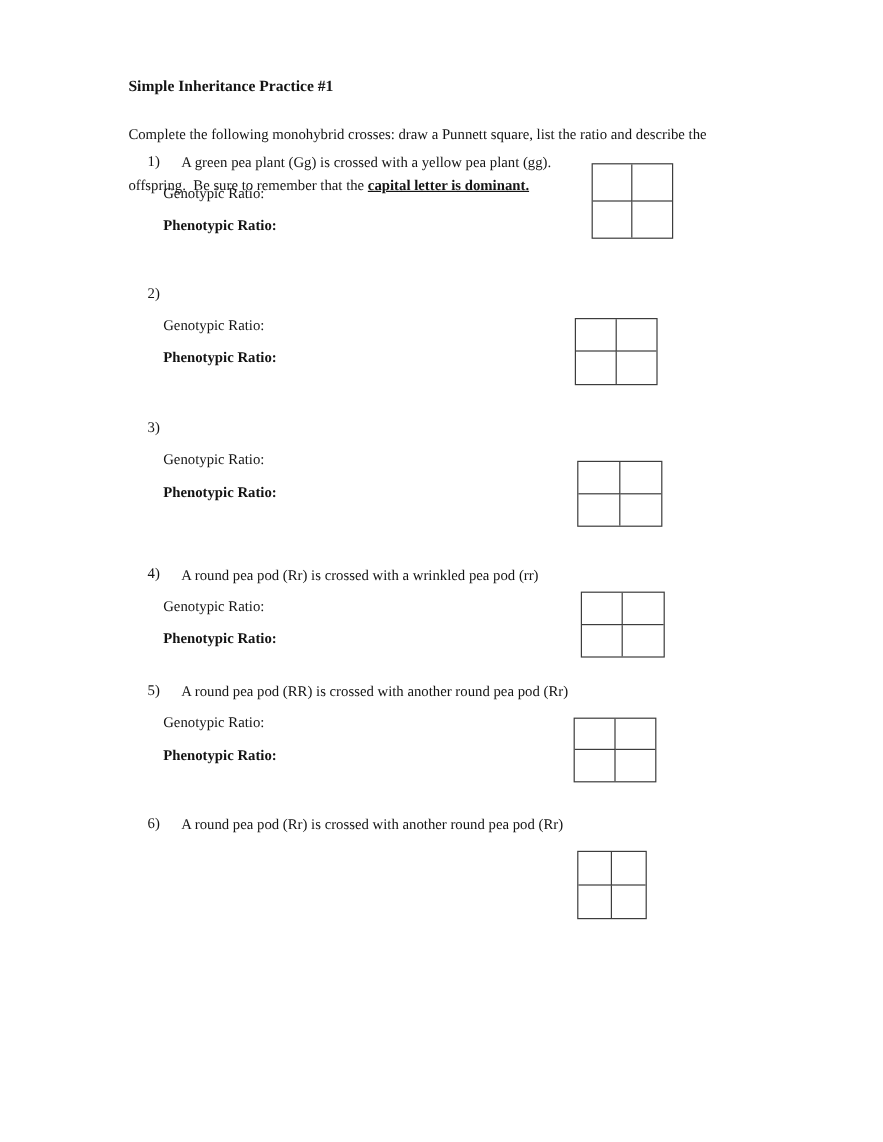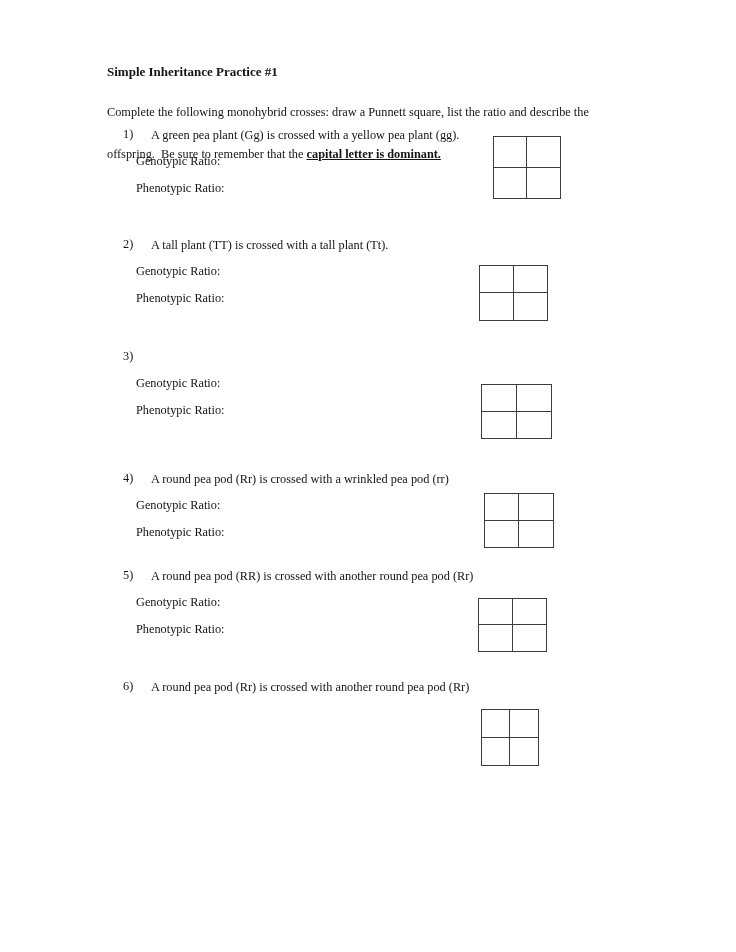--- a/index.html
+++ b/index.html
@@ -42,21 +42,21 @@
     width: 470px;
     height: 70px;
     font-size: 12.3px;
     line-height: 14px;
     white-space: nowrap;
   }
   .qnum  { position: absolute; left: 123px; top: 0; }
   .qtext { position: absolute; left: 151px; top: 1px; }
   .ratio { position: absolute; left: 136px; }
   .geno  { top: 27px; }
-  .pheno { top: 54px; }
+  .pheno { top: 54px; font-weight: bold; }
   .q-1 { top: 127px; }
   .q-2 { top: 237px; }
   .q-3 { top: 349px; }
   .q-4 { top: 471px; }
   .q-5 { top: 568px; }
   .q-6 { top: 679px; }
   
   .punnett {
     position: absolute;
     display: grid;
@@ -98,21 +98,20 @@
   </div>
   <div class="punnett s-1">
     <div class="cell"></div>
     <div class="cell"></div>
     <div class="cell"></div>
     <div class="cell"></div>
   </div>
 
   <div class="q q-2">
     <span class="qnum">2)</span>
-    <span class="qtext">A tall plant (TT) is crossed with a tall plant (Tt).</span>
     <div class="ratio geno">Genotypic Ratio:</div>
     <div class="ratio pheno">Phenotypic Ratio:</div>
   </div>
   <div class="punnett s-2">
     <div class="cell"></div>
     <div class="cell"></div>
     <div class="cell"></div>
     <div class="cell"></div>
   </div>
 

